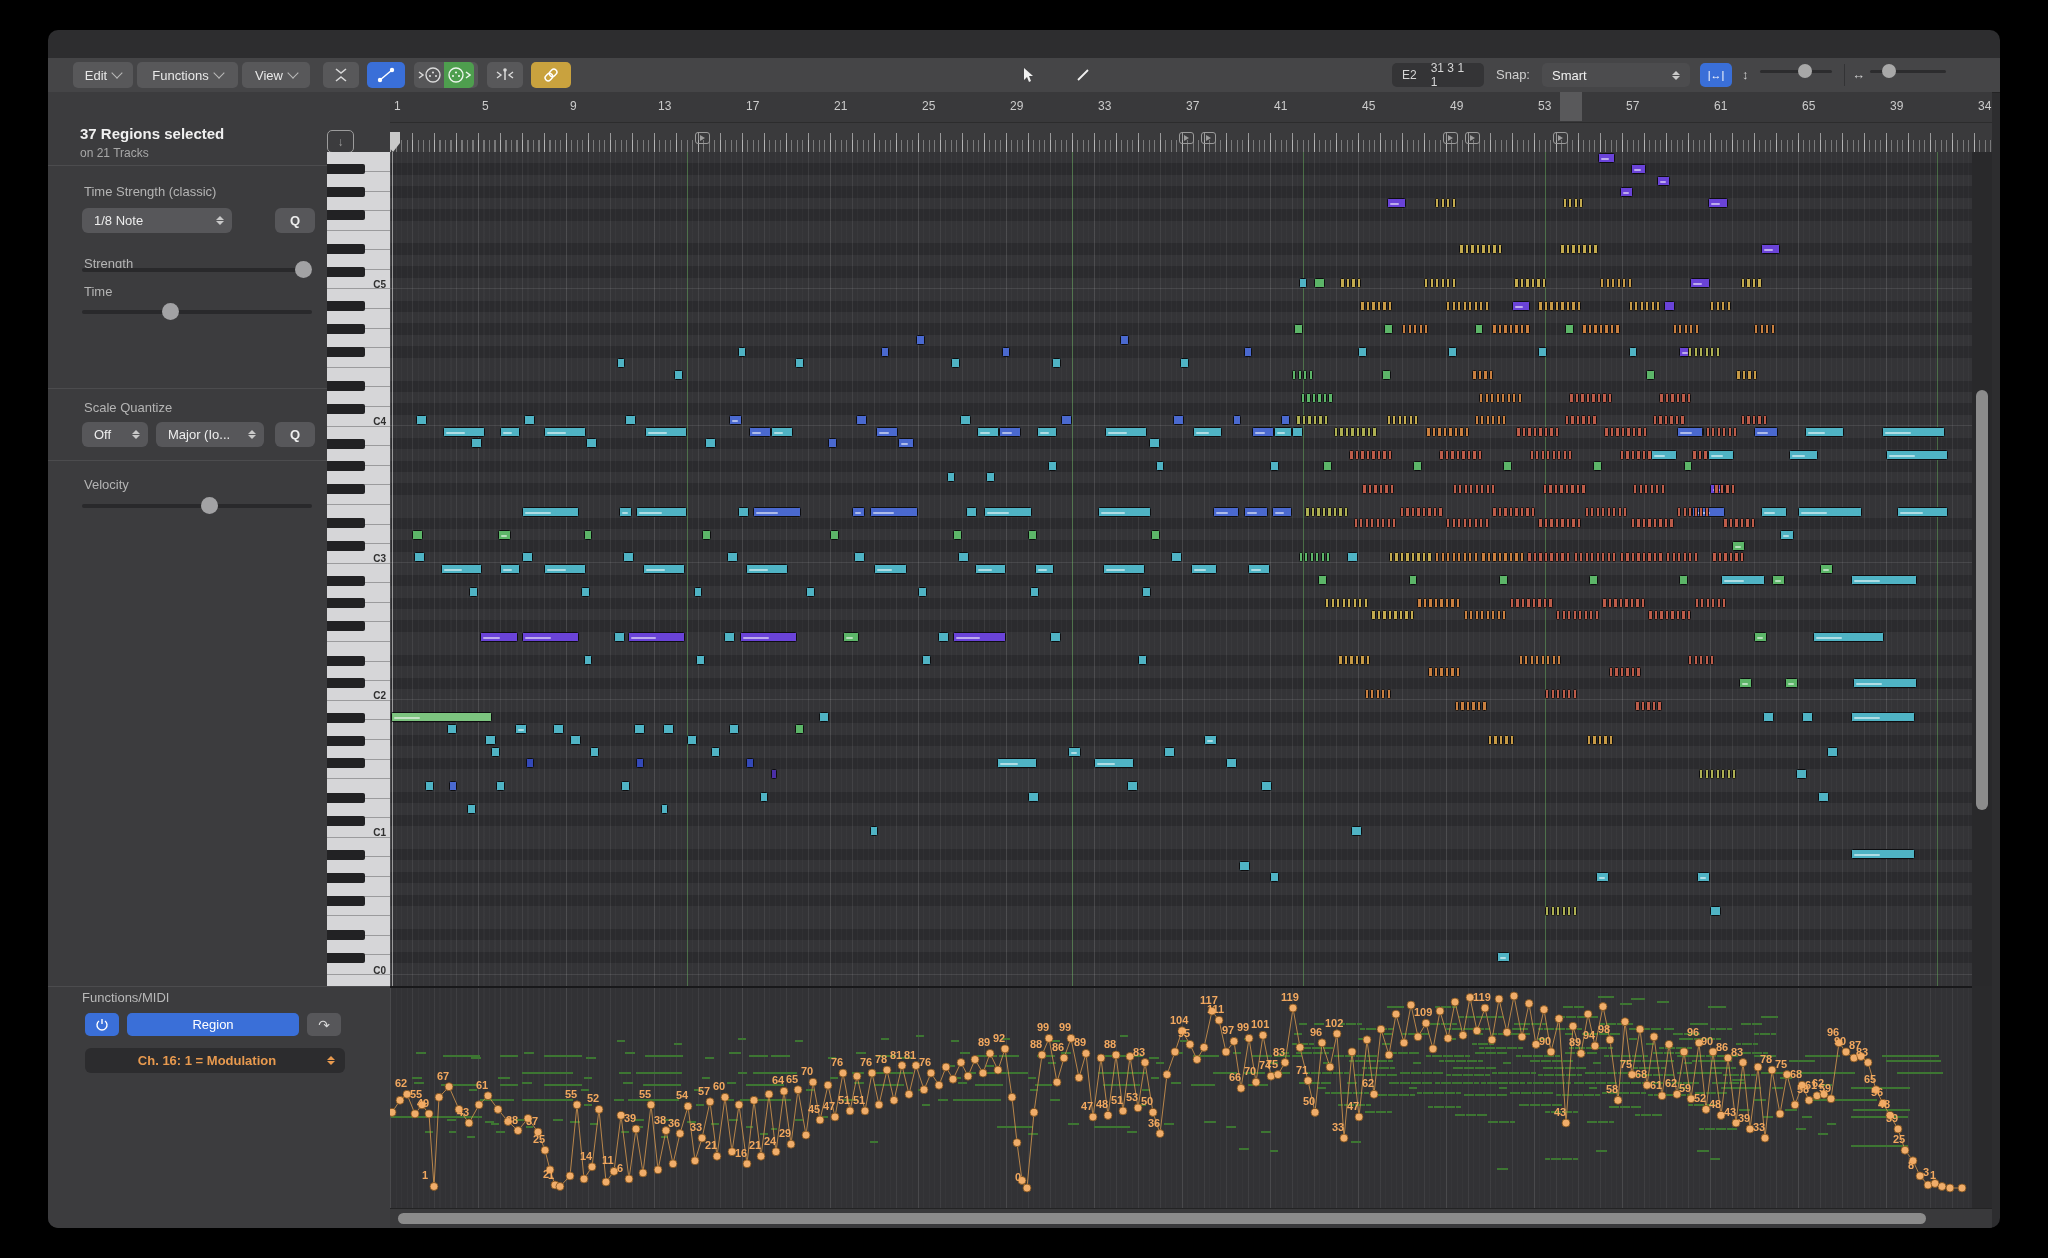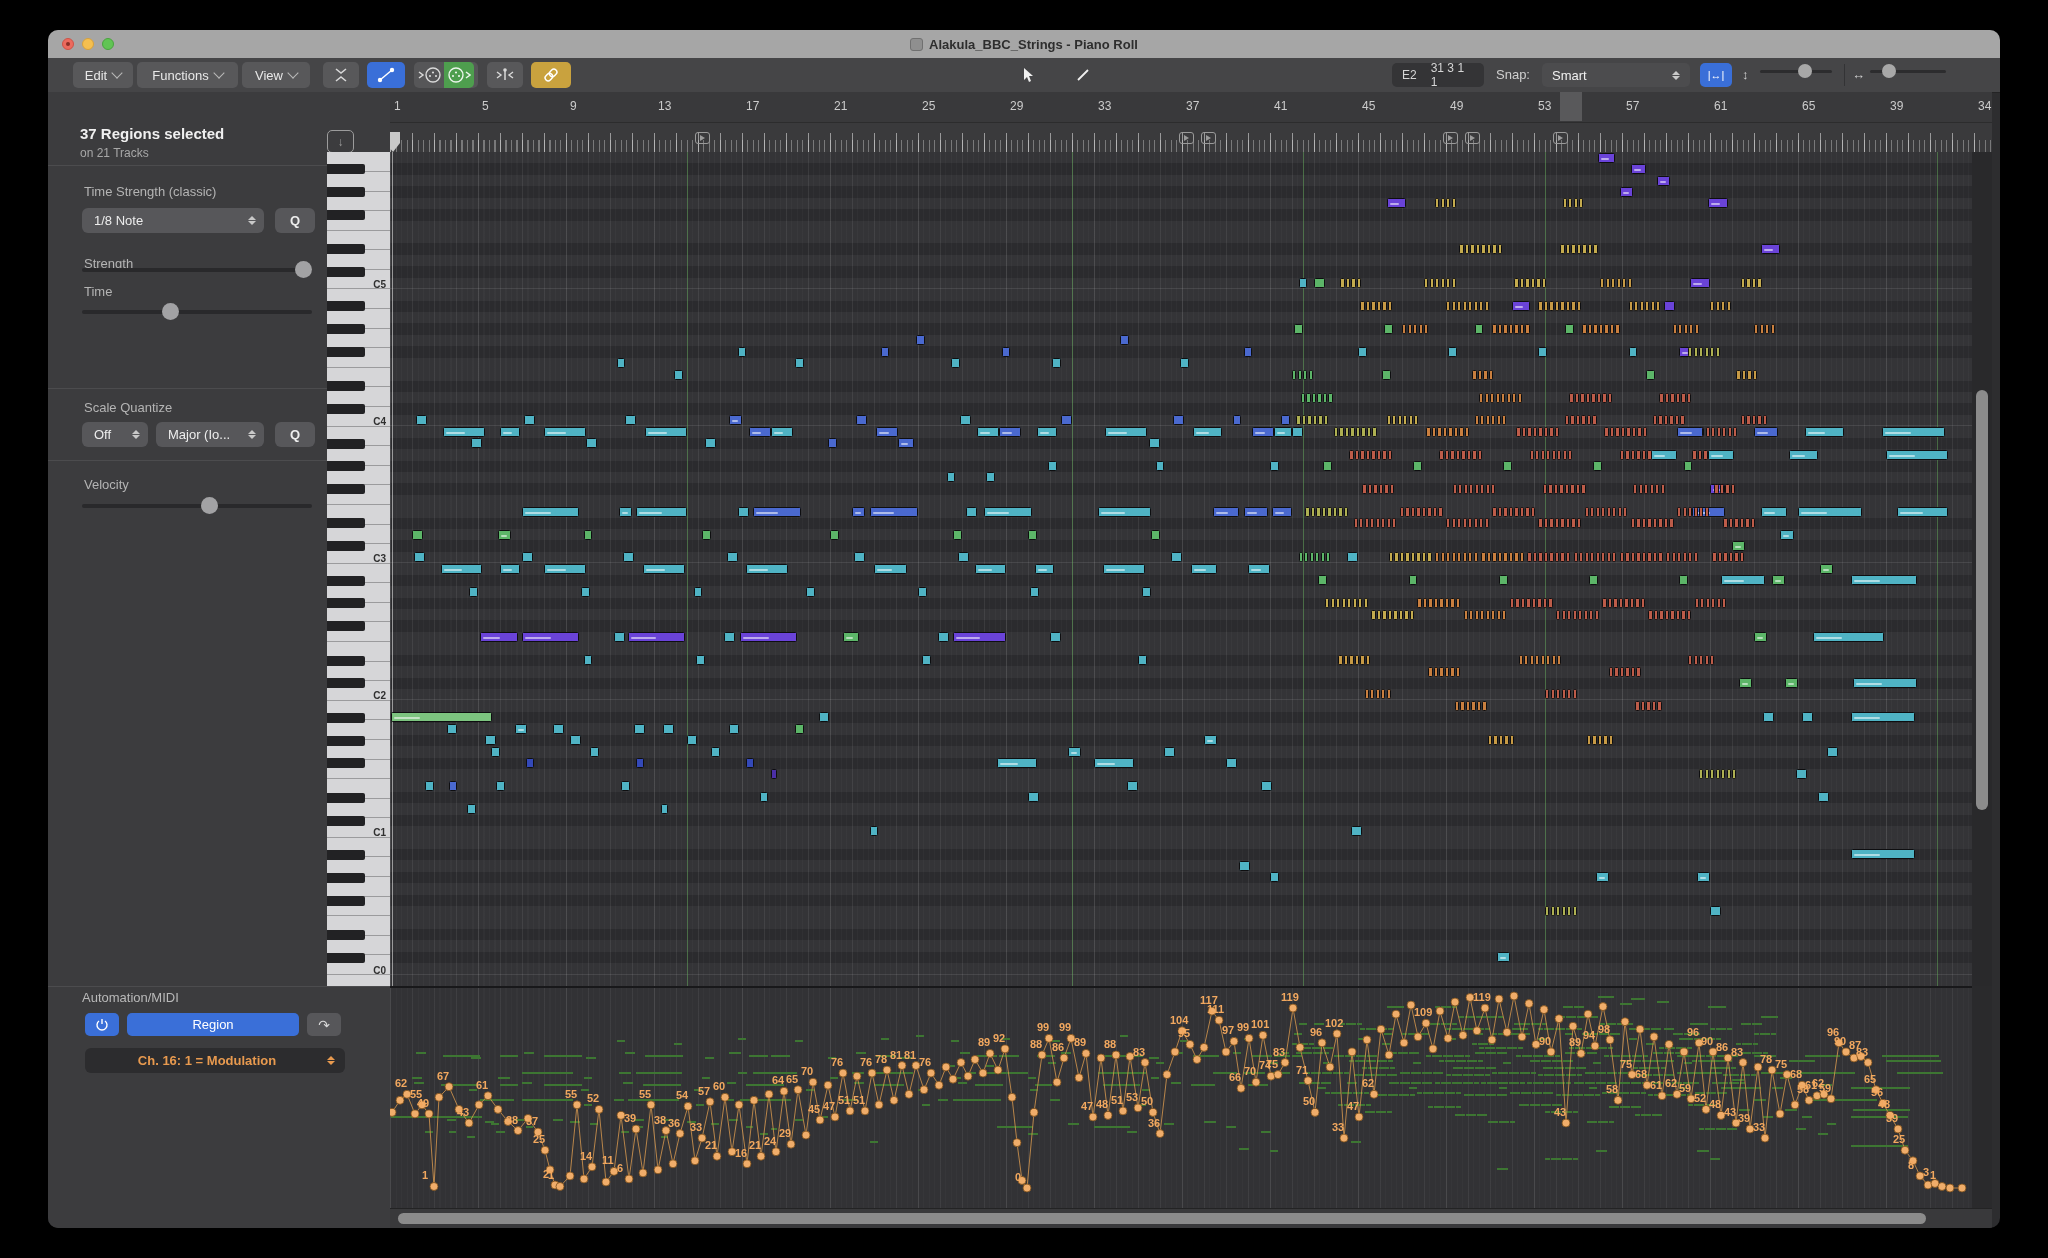--- a/index.html
+++ b/index.html
@@ -117,29 +117,20 @@
   .bstrip{position:absolute;left:342px;top:1178px;width:1602px;height:20px;background:#39393b;border-top:1px solid #232324;}
   .hthumb{position:absolute;top:4px;height:11px;border-radius:6px;background:#8b8b8b;}
   svg text{font-family:"Liberation Sans",sans-serif;}
 </style>
 </head>
 <body>
 
 <div id="stage">
  <div id="win">
 
-  <div class="titlebar">
-    <div class="tl red"></div>
-    <div class="tl yellow"></div>
-    <div class="tl green"></div>
-    <div class="title-wrap">
-      <div class="proxy"></div>
-      <div class="title-text">Alakula_BBC_Strings - Piano Roll</div>
-    </div>
-  </div>
 
   <div class="toolbar">
     <div class="tbtn" style="left:25px;width:60px;">
       <span>Edit</span>
           <span class="chev"></span>
         </div>
     <div class="tbtn" style="left:89px;width:101px;">
       <span>Functions</span>
           <span class="chev"></span>
         </div>
@@ -237,21 +228,21 @@
 
   <div class="inspector">
     <div class="insp-h1">37 Regions selected</div>
     <div class="insp-h2">on 21 Tracks</div>
     <div class="hdrbtn">
       <span>↓</span>
         </div>
     <div class="insp-divider" style="top:73px;"></div>
 
     <div class="ilabel" style="top:92px;">Time Strength (classic)</div>
-    <div class="drop" style="left:34px;top:116px;width:182px;">
+    <div class="drop" style="left:34px;top:116px;width:150px;">
       <span>1/8 Note</span>
       <span class="updown">
             <i class="u"></i>
             <i class="d"></i>
           </span>
         </div>
     <div class="qbtn" style="left:227px;top:116px;">Q</div>
 
     <div class="ilabel" style="top:164px;">Strength</div>
     <div class="ivalue" style="top:150px;">100</div>
@@ -284,21 +275,21 @@
     <div class="qbtn" style="left:227px;top:330px;">Q</div>
 
     <div class="insp-divider" style="top:368px;"></div>
     <div class="ilabel" style="top:385px;">Velocity</div>
     <div class="ivalue" style="top:385px;">80</div>
     <div class="slider" style="top:412px;">
           <span class="th" style="left:119px;"></span>
         </div>
 
     <div class="insp-divider" style="top:894px;"></div>
-    <div class="auto-lbl" style="top:898px;">Automation/MIDI</div>
+    <div class="auto-lbl" style="top:898px;">Functions/MIDI</div>
     <div class="pwr" style="left:37px;top:921px;">
       <svg width="14" height="14" viewBox="0 0 14 14">
         <path d="M4 3 A5 5 0 1 0 10 3" fill="none" stroke="#fff" stroke-width="1.4"></path>
         <line x1="7" y1="1" x2="7" y2="6" stroke="#fff" stroke-width="1.4"></line>
           </svg>
         </div>
     <div class="regionbtn" style="left:79px;top:921px;">Region</div>
     <div class="trimbtn" style="left:259px;top:921px;">
       <span>↷</span>
         </div>

